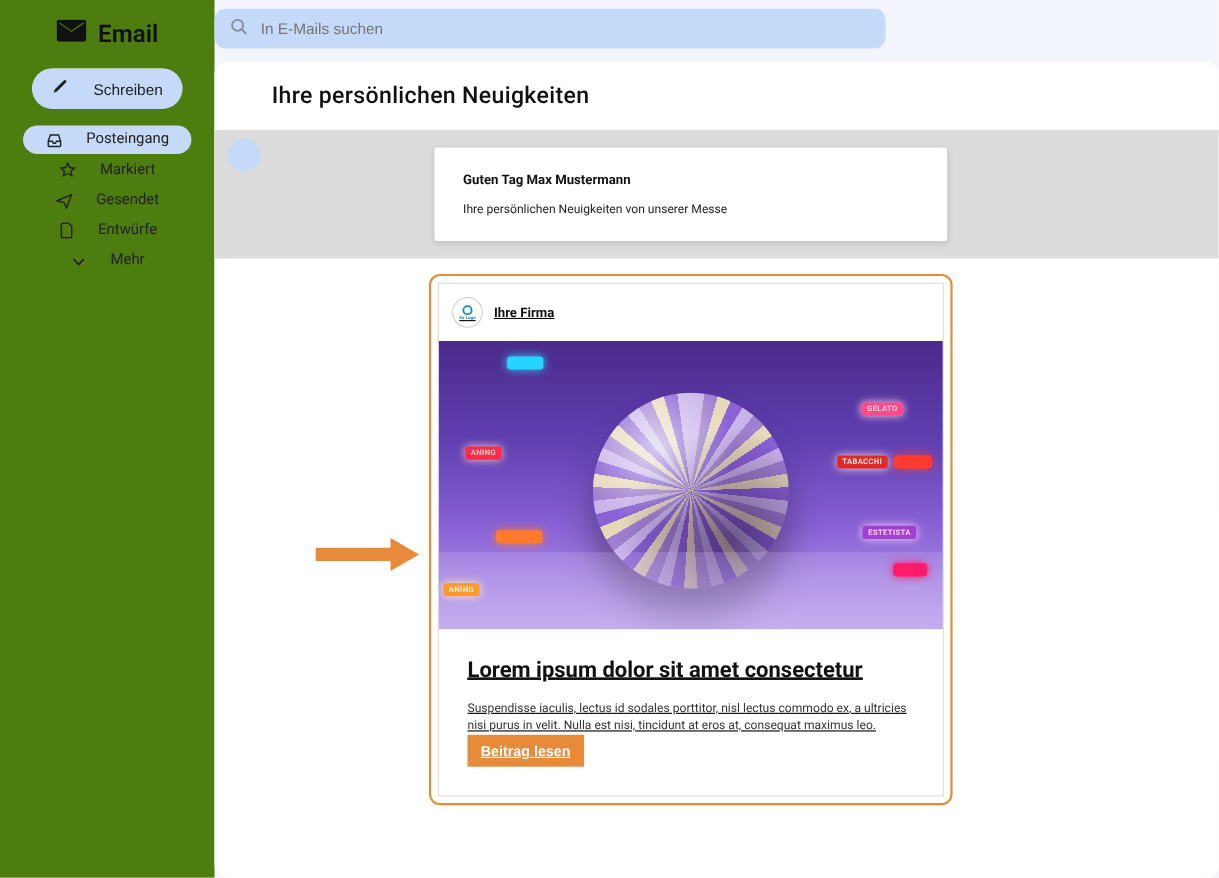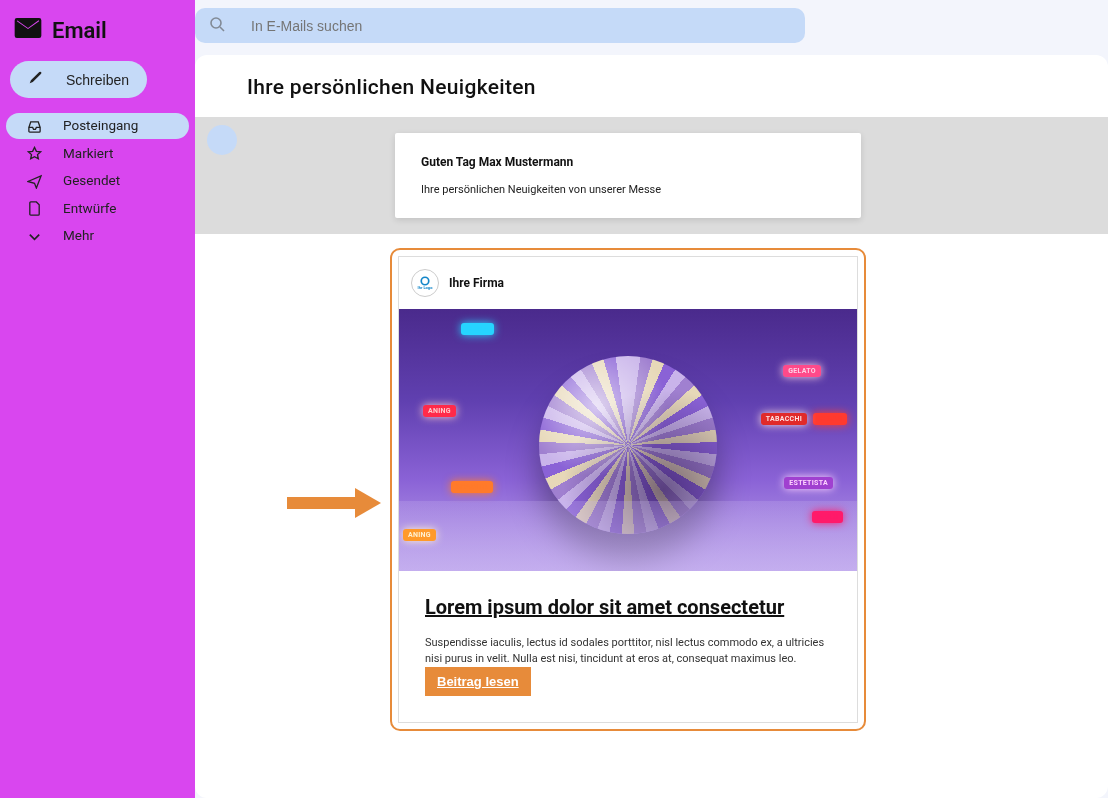--- a/index.html
+++ b/index.html
@@ -10,24 +10,25 @@
     height: 798px;
     overflow: hidden;
   }
   .app {
     display: flex;
     height: 100%;
   }
   
   .sidebar {
     width: 195px;
-    background: #d946ef;
+    background: #4d7c0f;
     padding-top: 8px;
     display: flex;
     flex-direction: column;
+    align-items: center;
   }
   .brand {
     display: flex;
     align-items: center;
     gap: 10px;
     padding: 10px 14px 18px 14px;
     font-size: 22px;
     font-weight: 600;
     color: #111;
   }
@@ -95,21 +96,20 @@
     font-size: 14px;
   }
   .search-box svg { width: 16px; height: 16px; opacity: .6; }
   .search-input {
     border: none;
     background: transparent;
     outline: none;
     flex: 1;
     font-size: 14px;
     color: #555;
-    margin-left: 14px;
   }
   .content-panel {
     background: #fff;
     border-radius: 12px;
     margin-top: 4px;
     flex: 1;
     overflow: hidden;
     display: flex;
     flex-direction: column;
   }
@@ -163,20 +163,21 @@
     left: 90px;
     top: 252px;
   }
   .newsletter-card {
     width: 476px;
     margin-left: 195px;
     border: 2px solid #E78B3A;
     border-radius: 10px;
     padding: 6px;
     background: #fff;
+    text-decoration: underline;
   }
   .newsletter-inner {
     border: 1px solid #ddd;
   }
   .nl-header {
     display: flex;
     align-items: center;
     gap: 10px;
     padding: 12px 12px;
   }

